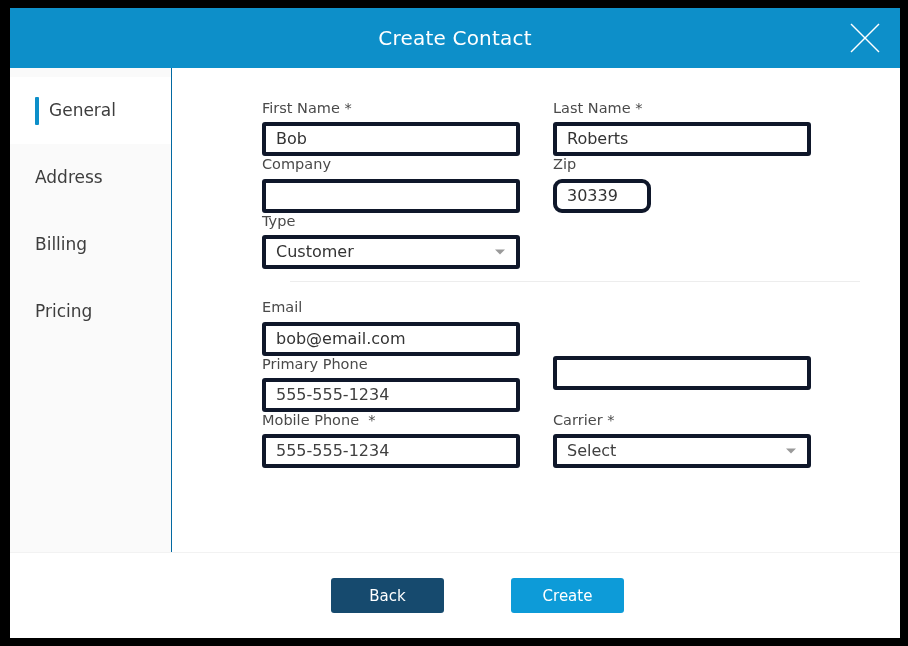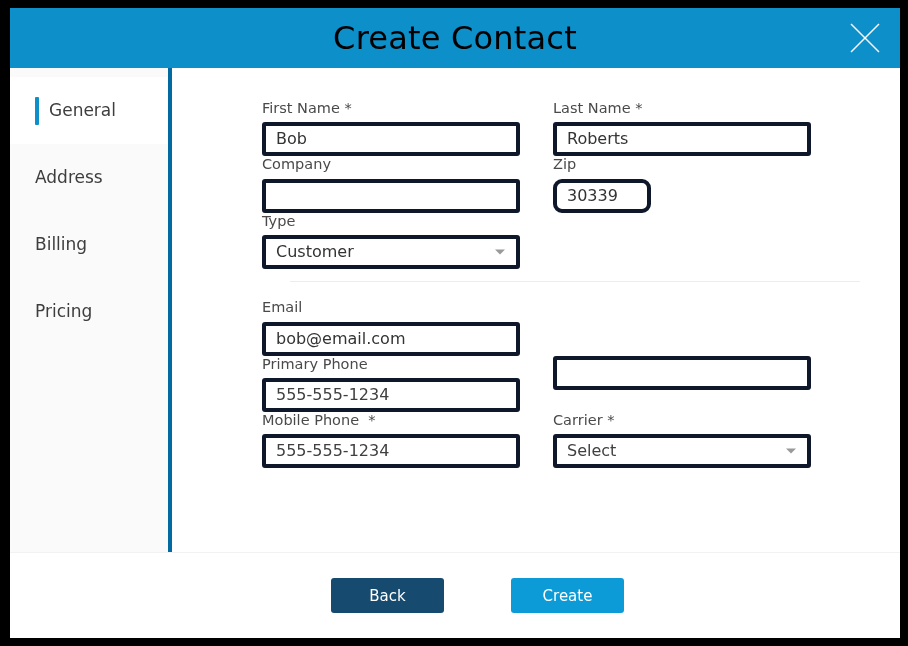--- a/index.html
+++ b/index.html
@@ -30,22 +30,22 @@
   .titlebar {
     position: relative;
     height: 60px;
     flex: 0 0 60px;
     background: #0d8fc9;
     display: flex;
     align-items: center;
     justify-content: center;
   }
   .titlebar-title {
-    color: #000000;
-    font-size: 32px;
+    color: #ffffff;
+    font-size: 20px;
     font-weight: 400;
     letter-spacing: 0.2px;
     line-height: 1;
   }
   .close-btn {
     position: absolute;
     right: 14px;
     top: 50%;
     transform: translateY(-50%);
     width: 42px;
@@ -62,21 +62,21 @@
     flex: 1 1 auto;
     display: flex;
     position: relative;
     min-height: 0;
   }
 
   .sidebar {
     flex: 0 0 162px;
     width: 162px;
     background: #fafafa;
-    border-right: 4px solid #0369a1;
+    border-right: 1px solid #0369a1;
     padding-top: 9px;
     box-sizing: border-box;
   }
   .nav-item {
     position: relative;
     height: 67px;
     display: flex;
     align-items: center;
     padding-left: 25px;
     box-sizing: border-box;

